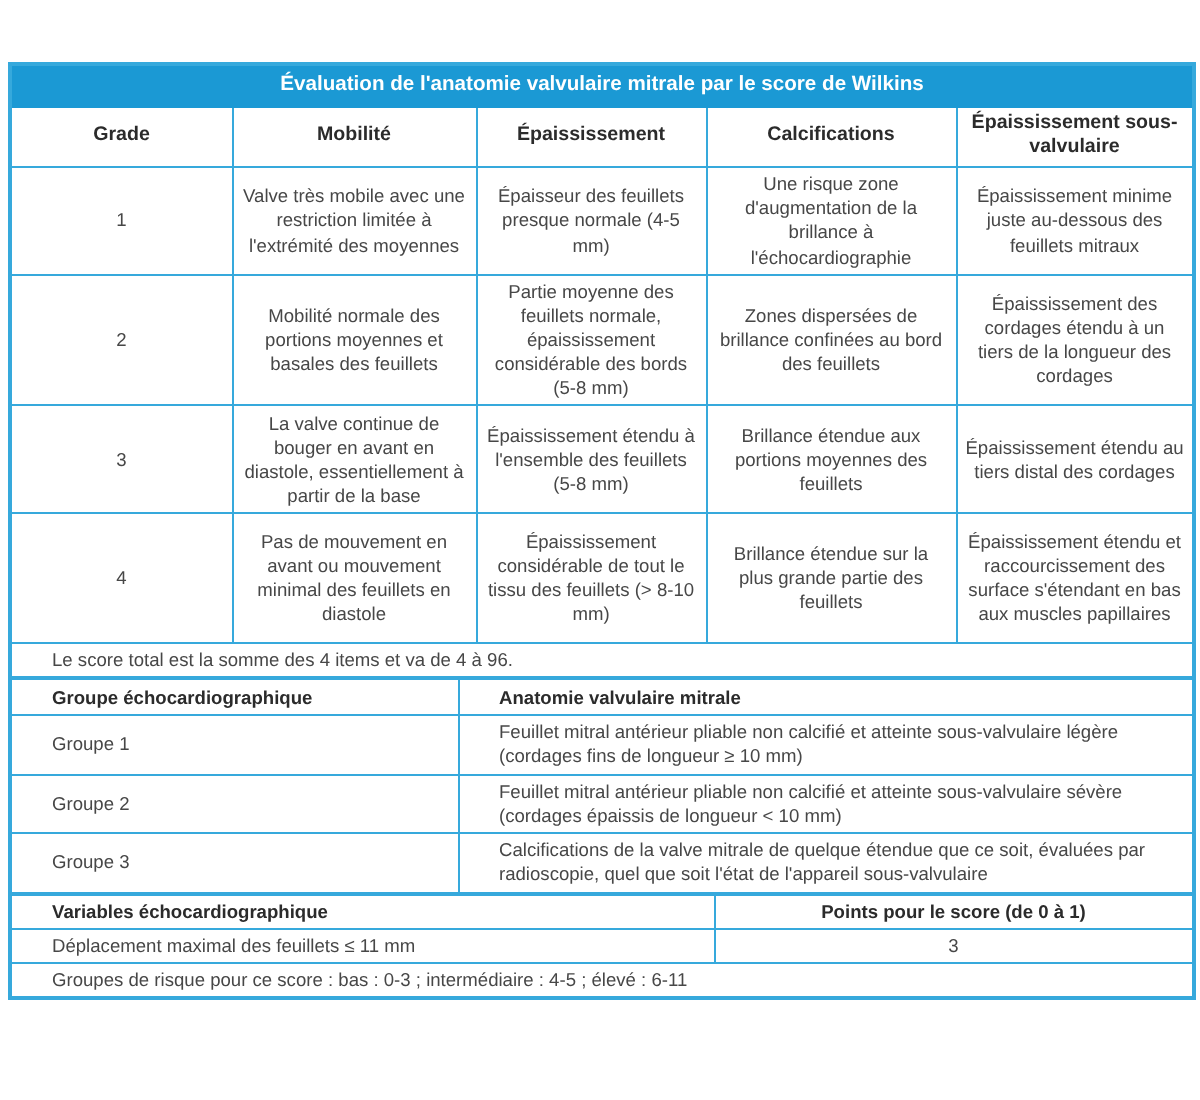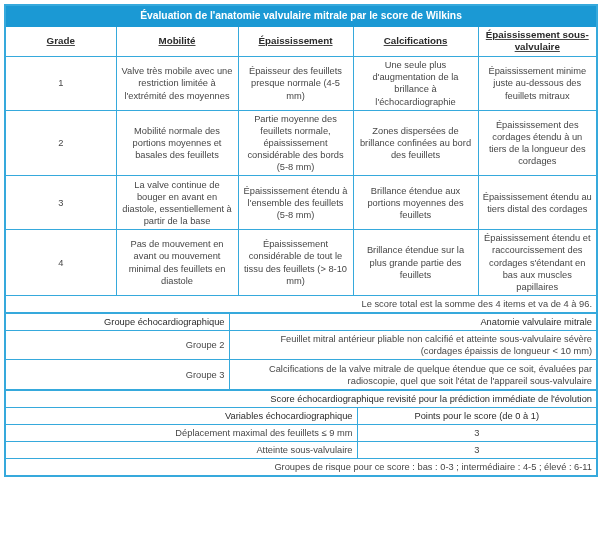--- a/index.html
+++ b/index.html
@@ -6,32 +6,32 @@
     --bar:#1b99d4;
     --bd:#36a9dc;
     --txt:#474747;
     --head:#2b2b2b;
   }
   *{box-sizing:border-box;margin:0;padding:0;}
   html,body{width:600px;height:550px;background:#ffffff;overflow:hidden;}
   body{font-family:"Liberation Sans", sans-serif;color:var(--txt);}
   .page{padding:4px 4px 0 4px;}
   table{border-collapse:collapse;width:592px;table-layout:fixed;}
-  table.tbl{border:2px solid var(--bd);}
+  table.tbl{border:2px solid var(--bd);margin-top:27px;}
   table.tbl + table.tbl{margin-top:-2px;}
   td{border:1.5px solid var(--bd);vertical-align:middle;padding:2px 4px;
      font-size:9.3px;line-height:1.3;color:var(--txt);}
   td.titlebar{background:var(--bar);color:#ffffff;font-weight:bold;
      font-size:10.3px;text-align:center;height:21px;padding:2px;
      border-color:var(--bar);border:1.5px solid var(--bar);}
   td.colhead{font-weight:bold;color:var(--head);text-align:center;font-size:9.8px;}
   td.center{text-align:center;}
-  td.left{text-align:right;padding-left:7px;}
-  td.bold{font-weight:normal;color:var(--head);margin-top:32px;}
-  tr.h20{height:20px;text-decoration:underline;} tr.h54{height:54px;} tr.h59{height:59px;}
+  td.left{text-align:left;padding-left:20px;}
+  td.bold{font-weight:bold;color:var(--head);margin-top:32px;}
+  tr.h20{height:20px;} tr.h54{height:54px;} tr.h59{height:59px;}
   tr.h65{height:65px;} tr.h16{height:16px;} tr.h18{height:18px;}
   tr.h30{height:30px;} tr.h28{height:28px;margin-top:30px;} tr.h17{height:17px;}
 </style>
 </head>
 <body>
 
 <div class="page">
 
   <table class="tbl">
     <colgroup>
@@ -49,21 +49,21 @@
       <td class="colhead">Grade</td>
       <td class="colhead">Mobilité</td>
       <td class="colhead">Épaississement</td>
       <td class="colhead">Calcifications</td>
       <td class="colhead">Épaississement sous-valvulaire</td>
     </tr>
     <tr class="h54">
       <td class="center">1</td>
       <td class="center">Valve très mobile avec une restriction limitée à l'extrémité des moyennes</td>
       <td class="center">Épaisseur des feuillets presque normale (4-5 mm)</td>
-      <td class="center">Une seule plus d'augmentation de la brillance à l'échocardiographie</td>
+      <td class="center">Une risque zone d'augmentation de la brillance à l'échocardiographie</td>
       <td class="center">Épaississement minime juste au-dessous des feuillets mitraux</td>
     </tr>
     <tr class="h59">
       <td class="center">2</td>
       <td class="center">Mobilité normale des portions moyennes et basales des feuillets</td>
       <td class="center">Partie moyenne des feuillets normale, épaississement considérable des bords (5-8 mm)</td>
       <td class="center">Zones dispersées de brillance confinées au bord des feuillets</td>
       <td class="center">Épaississement des cordages étendu à un tiers de la longueur des cordages</td>
     </tr>
     <tr class="h54">
@@ -71,68 +71,65 @@
       <td class="center">La valve continue de bouger en avant en diastole, essentiellement à partir de la base</td>
       <td class="center">Épaississement étendu à l'ensemble des feuillets (5-8 mm)</td>
       <td class="center">Brillance étendue aux portions moyennes des feuillets</td>
       <td class="center">Épaississement étendu au tiers distal des cordages</td>
     </tr>
     <tr class="h65">
       <td class="center">4</td>
       <td class="center">Pas de mouvement en avant ou mouvement minimal des feuillets en diastole</td>
       <td class="center">Épaississement considérable de tout le tissu des feuillets (&gt; 8-10 mm)</td>
       <td class="center">Brillance étendue sur la plus grande partie des feuillets</td>
-      <td class="center">Épaississement étendu et raccourcissement des cordages s'étendant en bas aux muscles papillaires</td>
+      <td class="center">Épaississement étendu et raccourcissement des surface s'étendant en bas aux muscles papillaires</td>
     </tr>
     <tr class="h16">
       <td class="left" colspan="5">Le score total est la somme des 4 items et va de 4 à 96.</td>
     </tr>
   </tbody>
     </table>
 
   <table class="tbl">
     <colgroup>
         <col style="width:224px">
         <col style="width:368px">
       </colgroup>
     <tbody>
     <tr class="h18">
       <td class="left bold">Groupe échocardiographique</td>
       <td class="left bold">Anatomie valvulaire mitrale</td>
+    </tr>
+    <tr class="h30">
+      <td class="left">Groupe 1</td>
+      <td class="left">Feuillet mitral antérieur pliable non calcifié et atteinte sous-valvulaire légère (cordages fins de longueur ≥ 10 mm)</td>
     </tr>
     <tr class="h28">
       <td class="left">Groupe 2</td>
       <td class="left">Feuillet mitral antérieur pliable non calcifié et atteinte sous-valvulaire sévère (cordages épaissis de longueur &lt; 10 mm)</td>
     </tr>
     <tr class="h30">
       <td class="left">Groupe 3</td>
       <td class="left">Calcifications de la valve mitrale de quelque étendue que ce soit, évaluées par radioscopie, quel que soit l'état de l'appareil sous-valvulaire</td>
     </tr>
   </tbody>
     </table>
 
   <table class="tbl">
     <colgroup>
         <col style="width:352px">
         <col style="width:240px">
       </colgroup>
     <tbody>
-        <tr class="h17">
-      <td class="left bold" colspan="2">Score échocardiographique revisité pour la prédiction immédiate de l'évolution</td>
-    </tr>
     <tr class="h17">
       <td class="left bold">Variables échocardiographique</td>
       <td class="center bold">Points pour le score (de 0 à 1)</td>
     </tr>
     <tr class="h17">
-      <td class="left">Déplacement maximal des feuillets ≤ 9 mm</td>
-      <td class="center">3</td>
-    </tr>
-    <tr class="h17">
-      <td class="left">Atteinte sous-valvulaire</td>
+      <td class="left">Déplacement maximal des feuillets ≤ 11 mm</td>
       <td class="center">3</td>
     </tr>
     <tr class="h17">
       <td class="left" colspan="2">Groupes de risque pour ce score : bas : 0-3 ; intermédiaire : 4-5 ; élevé : 6-11</td>
     </tr>
   </tbody>
     </table>
 
 </div>
 

